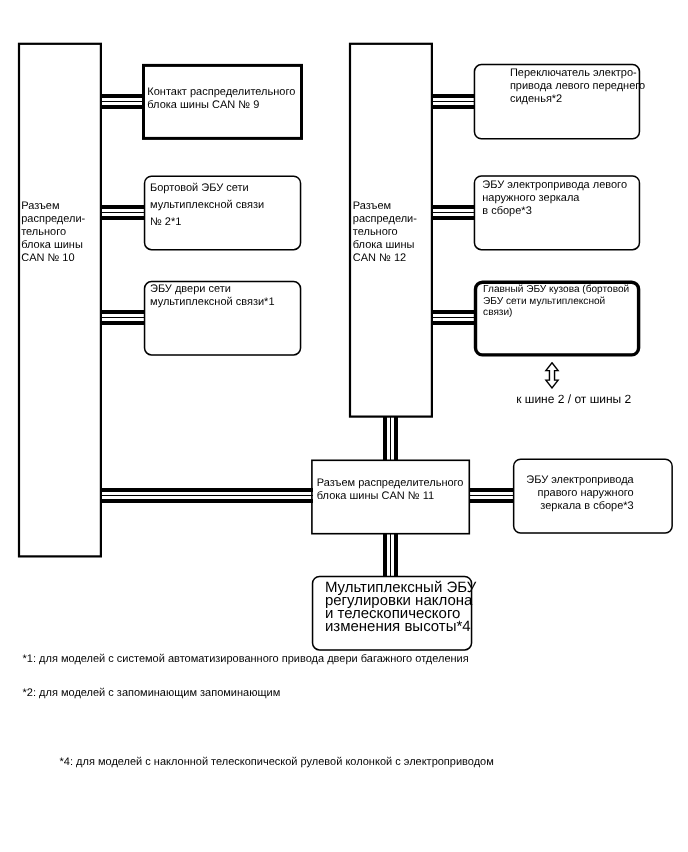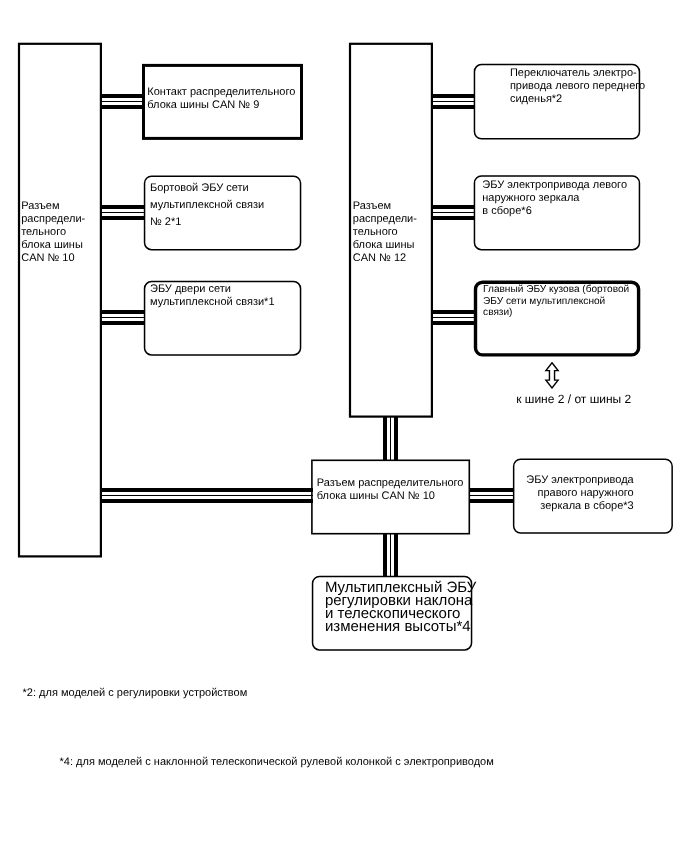--- a/index.html
+++ b/index.html
@@ -52,26 +52,26 @@
   <div class="node-label" style="left: 352.8px; top: 200px; font-size: 11px; line-height: 13px;">Разъем
 распредели-
 тельного
 блока шины
 CAN № 12</div>
   <div class="node-label" style="left: 482.9px; top: 67.3px; font-size: 11px; line-height: 13px; margin-left: 27px;">Переключатель электро-
 привода левого переднего
 сиденья*2</div>
   <div class="node-label" style="left: 482.3px; top: 179px; font-size: 11px; line-height: 13px;">ЭБУ электропривода левого
 наружного зеркала
-в сборе*6</div>
+в сборе*3</div>
   <div class="node-label" style="left: 483.1px; top: 283.8px; font-size: 10.1px; line-height: 11.8px;">Главный ЭБУ кузова (бортовой
 ЭБУ сети мультиплексной
 связи)</div>
   <div class="node-label" style="left: 316.8px; top: 477.4px; font-size: 11px; line-height: 13px;">Разъем распределительного
-блока шины CAN № 10</div>
+блока шины CAN № 11</div>
   <div class="node-label" style="left: 526.3px; top: 473.8px; font-size: 11px; line-height: 13px; text-align: right;">ЭБУ электропривода
 правого наружного
 зеркала в сборе*3</div>
   <div class="node-label" style="left: 324.9px; top: 580.5px; font-size: 15px; line-height: 13px;">Мультиплексный ЭБУ
 регулировки наклона
 и телескопического
 изменения высоты*4</div>
 
   <div class="bus" style="left: 100.5px; width: 43px; top: 94.1px; height: 15px;">
       <i class="l a" style="left: 0px; width: 100%; top: 0px; height: 3.7px;"></i>
@@ -124,16 +124,17 @@
       <i class="l c" style="top: 0px; height: 100%; left: 11.3px; width: 3.7px;"></i>
     </div>
 
   <div class="arrow" style="left: 543.75px; top: 361.9px; width: 16px; height: 26.7px;">
     <svg width="16" height="26.700000000000045" viewBox="0 0 16 26.700000000000045">
         <polygon points="8,0.75 14.1,8.6 10.55,8.6 10.55,18.100000000000044 14.1,18.100000000000044 8,25.950000000000045 1.9000000000000004,18.100000000000044 5.45,18.100000000000044 5.45,8.6 1.9000000000000004,8.6"></polygon>
       </svg>
   </div>
   <div class="arrow-label" style="left: 516.2px; top: 392.6px;">к шине 2 / от шины 2</div>
 
-  <div class="footnote" style="left: 22.6px; top: 686.8px;">*2: для моделей с регулировки устройством</div>
+  <div class="footnote" style="left: 22.6px; top: 653.1px;">*1: для моделей с системой автоматизированного привода двери багажного отделения</div>
+  <div class="footnote" style="left: 22.6px; top: 686.8px;">*2: для моделей с запоминающим запоминающим</div>
   <div class="footnote" style="left: 22.6px; top: 756px; margin-left: 37px;">*4: для моделей с наклонной телескопической рулевой колонкой с электроприводом</div>
 
 </div>
 
 </body></html>

